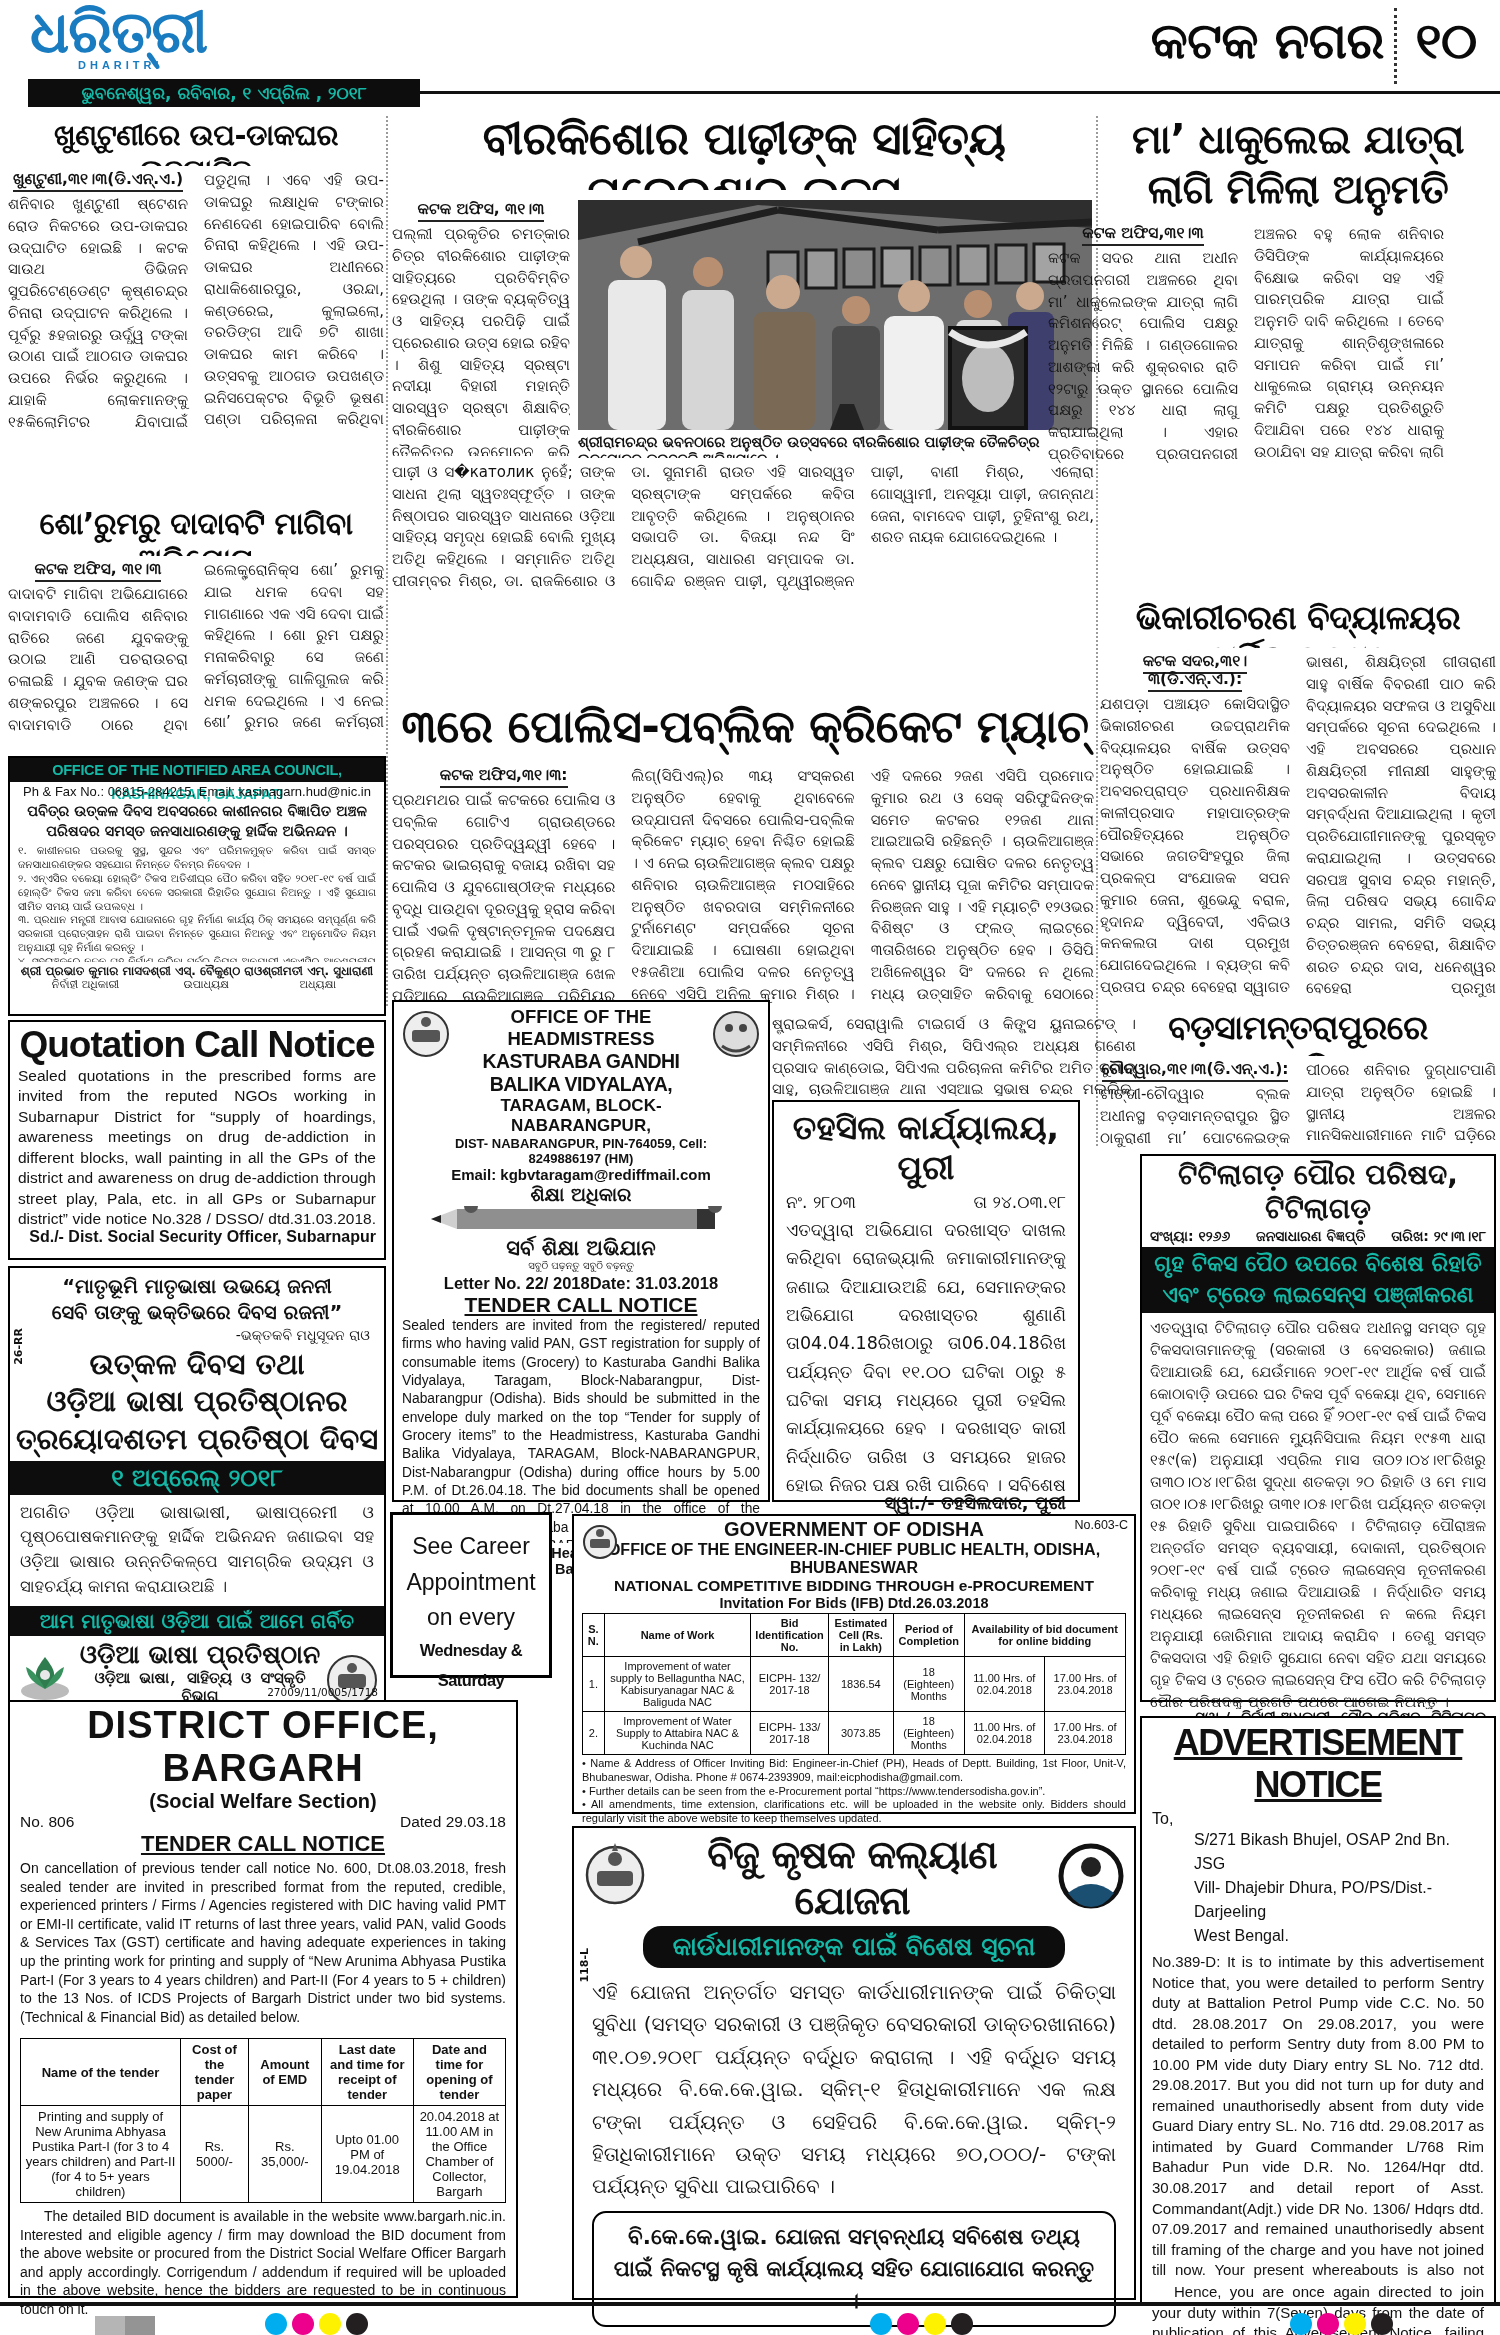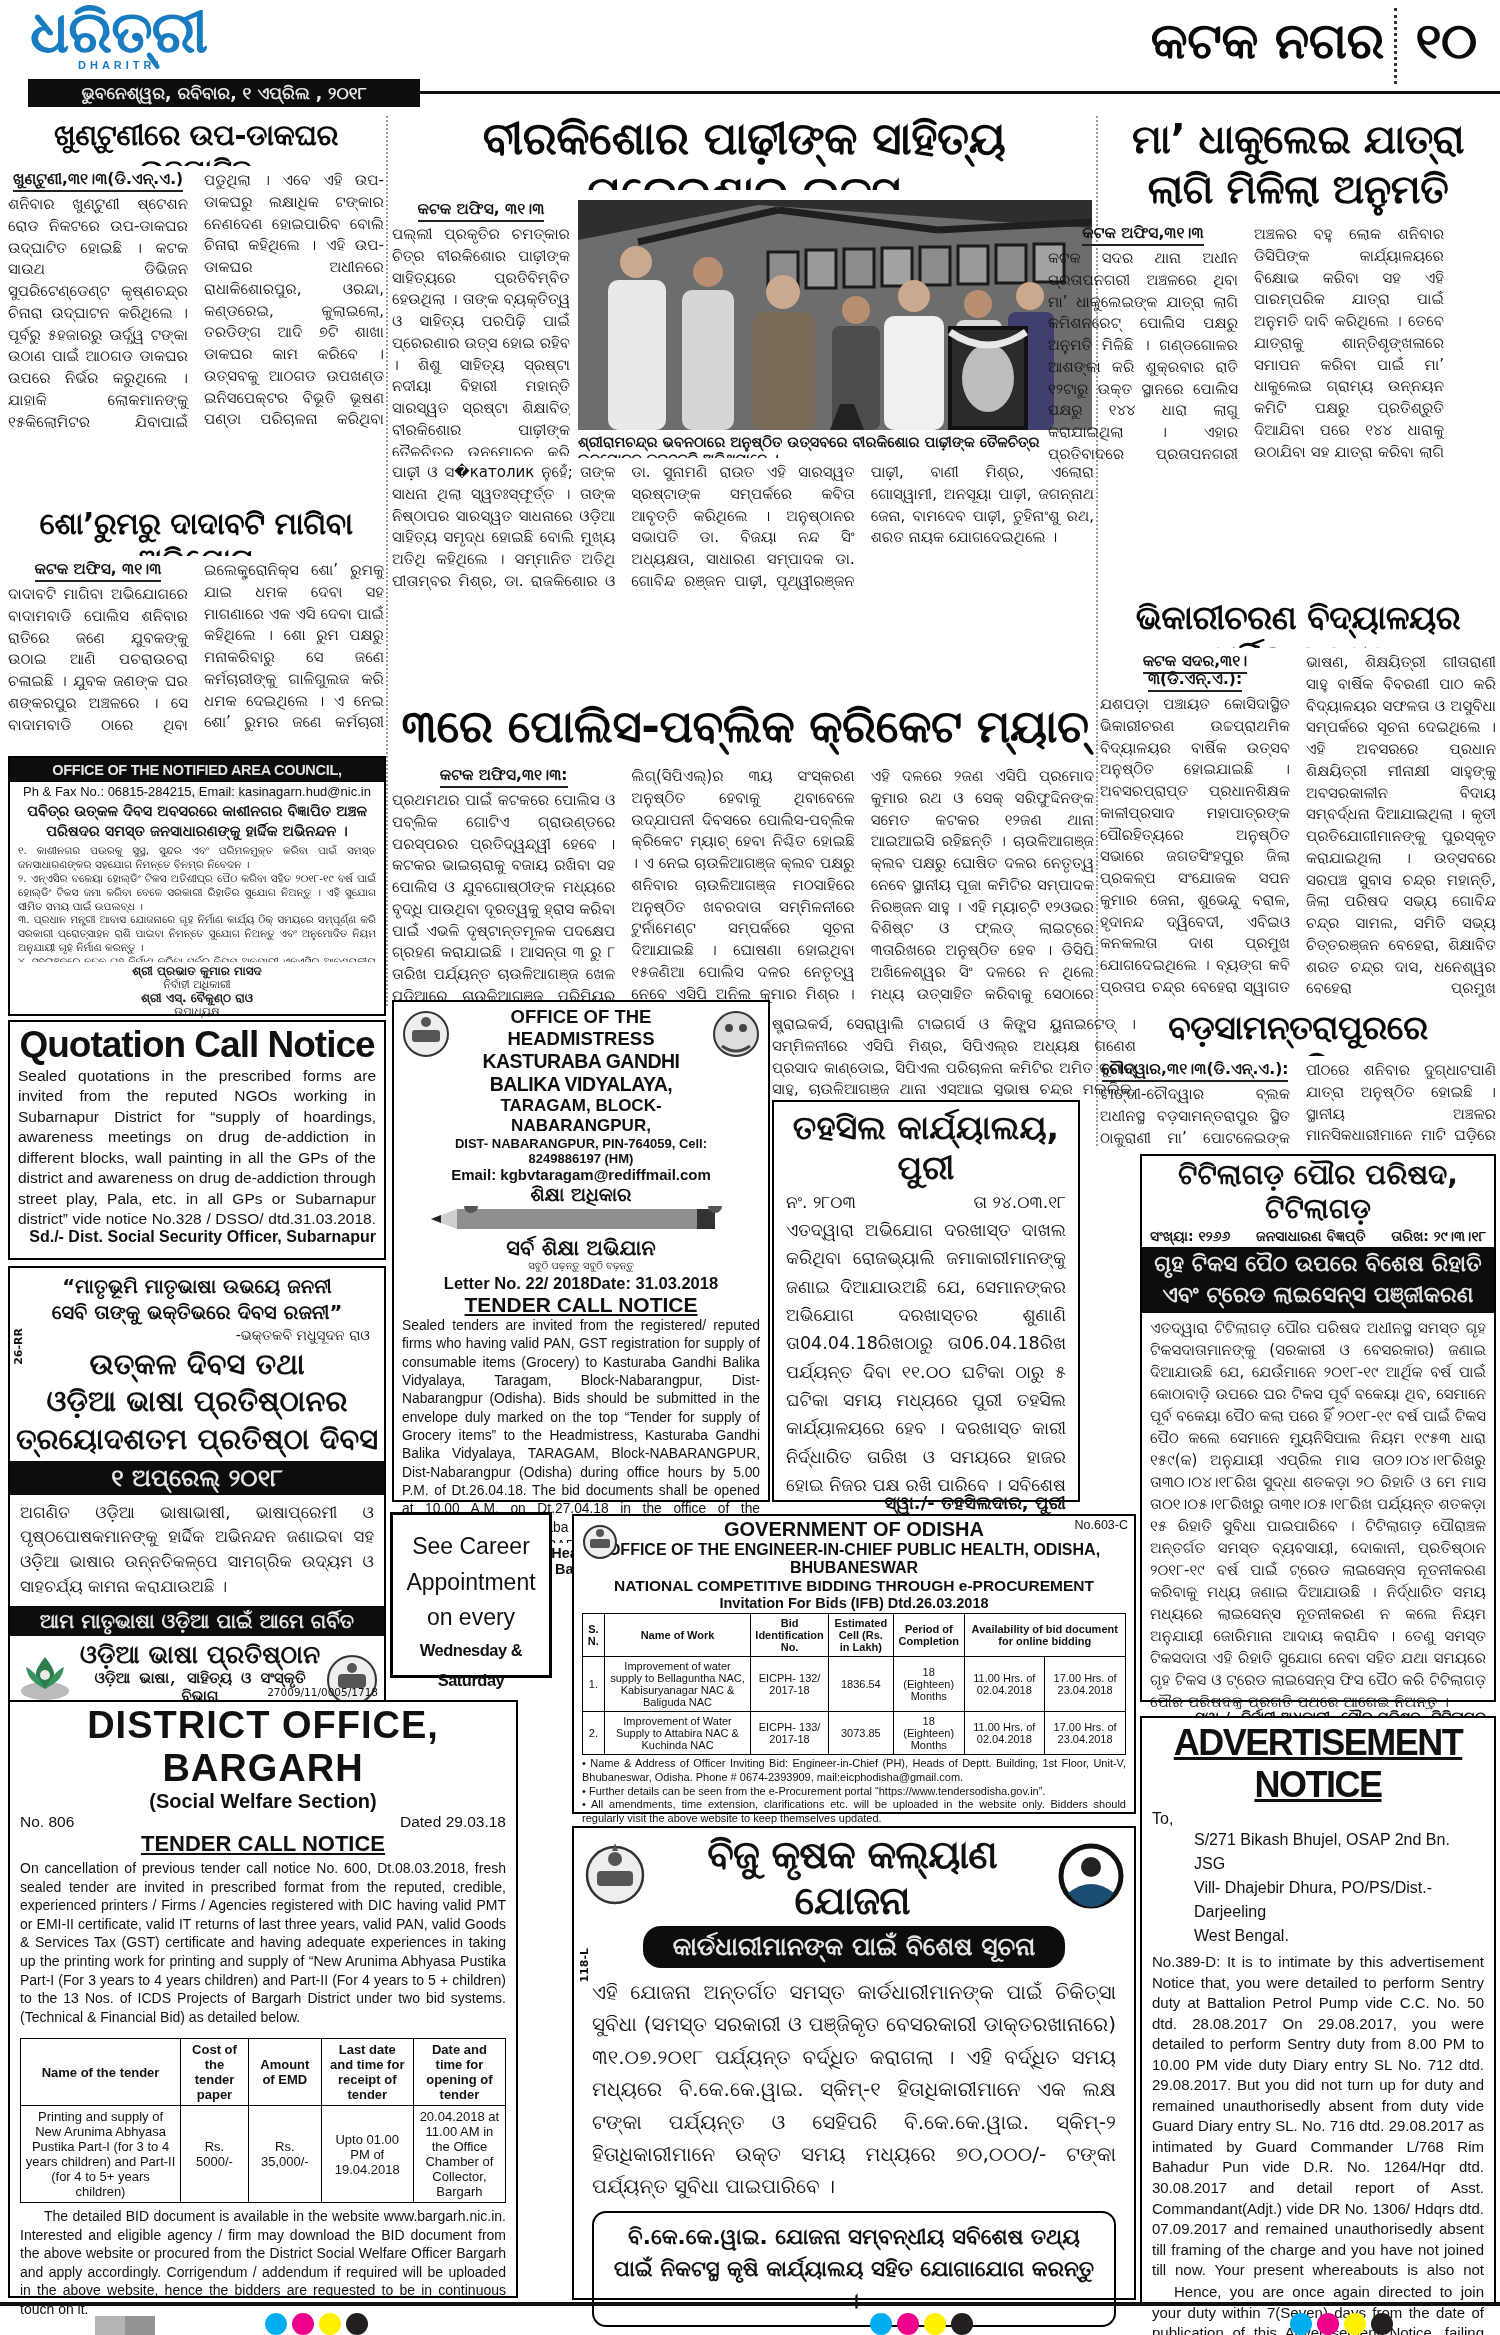--- a/index.html
+++ b/index.html
@@ -13,21 +13,21 @@
   .j{text-align:justify;}
   .box{border:2px solid #000;background:#fff;box-sizing:border-box;}
   .box3{border:3px solid #000;background:#fff;box-sizing:border-box;}
   .cols2{column-count:2;column-gap:16px;}
   .cols3{column-count:3;column-gap:16px;}
   .clip{overflow:hidden;}
   .body-txt{font-size:15px;line-height:1.45;text-align:justify;}
   .dateline{text-align:center;font-weight:bold;font-size:15.5px;margin-bottom:6px;}
   .dateline span{border-bottom:2px solid #222;padding-bottom:2px;}
   .headline{font-weight:bold;color:#0a0a0a;letter-spacing:-0.5px;}
-  .blackbar{background:#0d0d0d;color:#e5e5e5;}
+  .blackbar{background:#0d0d0d;color:#14b8a6;}
   .vsep{border-left:2px dotted #9a9a9a;width:0;}
   .num-ref{font-size:10.5px;}
   table{border-collapse:collapse;width:100%;}
   td,th{border:1.6px solid #000;padding:3px 4px;vertical-align:middle;}
   .vert{writing-mode:vertical-rl;transform:rotate(180deg);font-size:11px;font-weight:bold;}
   .dot{width:22px;height:22px;border-radius:50%;display:inline-block;margin-right:5px;}
 </style>
 </head>
 <body>
 
@@ -116,21 +116,21 @@
     <div class="blackbar c eng b" style="height:24px;line-height:24px;font-size:14.5px;letter-spacing:-0.3px;">OFFICE OF THE NOTIFIED AREA COUNCIL, KASHINAGAR, GAJAPATI</div>
     <div class="c eng" style="font-size:13px;margin-top:2px;">Ph &amp; Fax No.: 06815-284215, Email: kasinagarn.hud@nic.in</div>
     <div class="c b" style="font-size:14.5px;margin:3px 6px;line-height:1.35;">ପବିତ୍ର ଉତ୍କଳ ଦିବସ ଅବସରରେ କାଶୀନଗର ବିଜ୍ଞାପିତ ଅଞ୍ଚଳ ପରିଷଦର ସମସ୍ତ ଜନସାଧାରଣଙ୍କୁ ହାର୍ଦ୍ଦିକ ଅଭିନନ୍ଦନ ।</div>
     <div class="clip" style="margin:0 8px;height:118px;">
       <div class="j" style="font-size:10.5px;line-height:1.32;">୧. କାଶୀନଗର ପଉରକୁ ସୁସ୍ଥ, ସୁନ୍ଦର ଏବଂ ପରିମଳମୁକ୍ତ କରିବା ପାଇଁ ସମସ୍ତ ଜନସାଧାରଣଙ୍କର ସହଯୋଗ ନିମନ୍ତେ ବିନମ୍ର ନିବେଦନ ।</div>
       <div class="j" style="font-size:10.5px;line-height:1.32;">୨. ଏନ୍‌ଏସିର ବକେୟା ହୋଲ୍ଡିଂ ଟିକସ ଅତିଶୀଘ୍ର ପୈଠ କରିବା ସହିତ ୨୦୧୮-୧୯ ବର୍ଷ ପାଇଁ ହୋଲ୍ଡିଂ ଟିକସ ଜମା କରିବା ବେଳେ ସରକାରୀ ରିହାତିର ସୁଯୋଗ ନିଅନ୍ତୁ । ଏହି ସୁଯୋଗ ସୀମିତ ସମୟ ପାଇଁ ଉପଲବ୍ଧ ।</div>
       <div class="j" style="font-size:10.5px;line-height:1.32;">୩. ପ୍ରଧାନ ମନ୍ତ୍ରୀ ଆବାସ ଯୋଜନାରେ ଗୃହ ନିର୍ମାଣ କାର୍ଯ୍ୟ ଠିକ୍ ସମୟରେ ସମ୍ପୂର୍ଣ୍ଣ କରି ସରକାରୀ ପ୍ରୋତ୍ସାହନ ରାଶି ପାଇବା ନିମନ୍ତେ ସୁଯୋଗ ନିଅନ୍ତୁ ଏବଂ ଅନୁମୋଦିତ ନିୟମ ଅନୁଯାୟୀ ଗୃହ ନିର୍ମାଣ କରନ୍ତୁ ।</div>
       <div class="j" style="font-size:10.5px;line-height:1.32;">୪. ସହରାଞ୍ଚଳରେ ନୂତନ ଗୃହ ନିର୍ମାଣ କରିବା ପୂର୍ବରୁ ନିୟମ ଅନୁଯାୟୀ ଏନ୍‌ଏସିର ଆବଶ୍ୟକୀୟ ଅନୁମତି ଗ୍ରହଣ କରନ୍ତୁ ।</div>
 
     </div>
-    <div style="display:flex;justify-content:flex-end;padding:2px 8px;flex-direction:column;">
+    <div style="display:flex;justify-content:center;padding:2px 8px;">
       <div class="c">
         <div class="b" style="font-size:12px;">ଶ୍ରୀ ପ୍ରଭାତ କୁମାର ମାସଦ</div>
         <div style="font-size:11px;">ନିର୍ବାହୀ ଅଧିକାରୀ</div>
       </div>
       <div class="c">
         <div class="b" style="font-size:12px;">ଶ୍ରୀ ଏସ୍. ବୈକୁଣ୍ଠ ରାଓ</div>
         <div style="font-size:11px;">ଉପାଧ୍ୟକ୍ଷ</div>
       </div>
       <div class="c">
         <div class="b" style="font-size:12px;">ଶ୍ରୀମତୀ ଏମ୍. ସୁଧାରାଣୀ</div>

